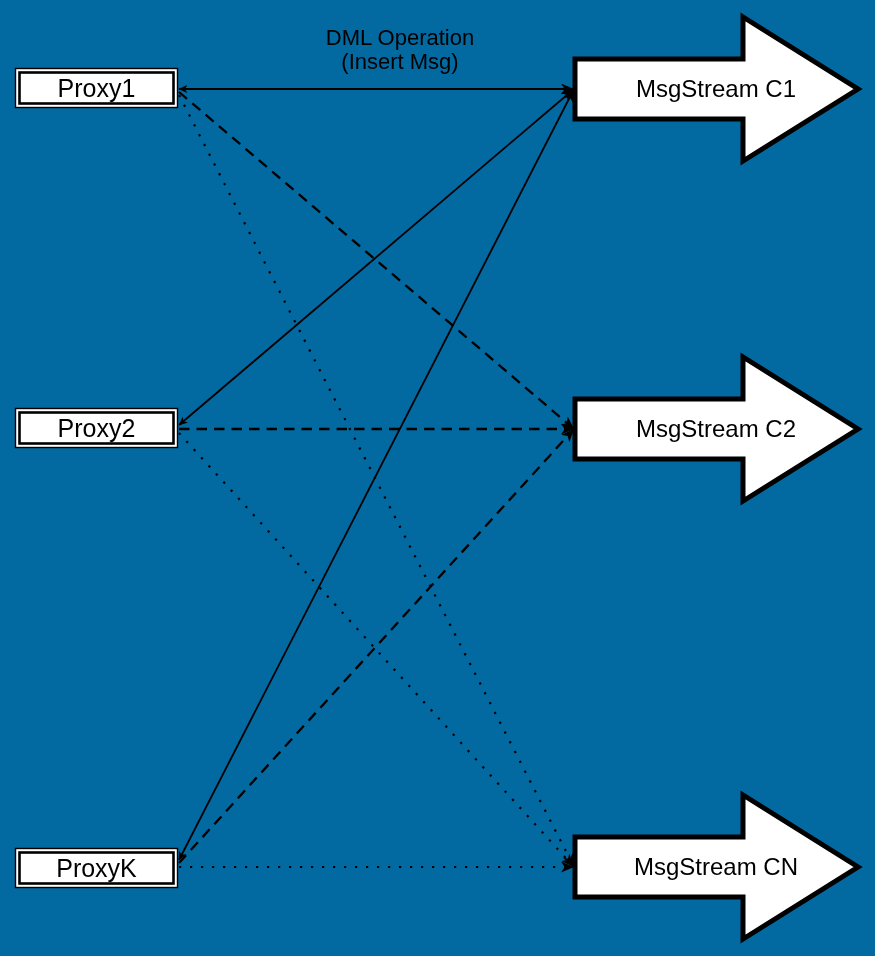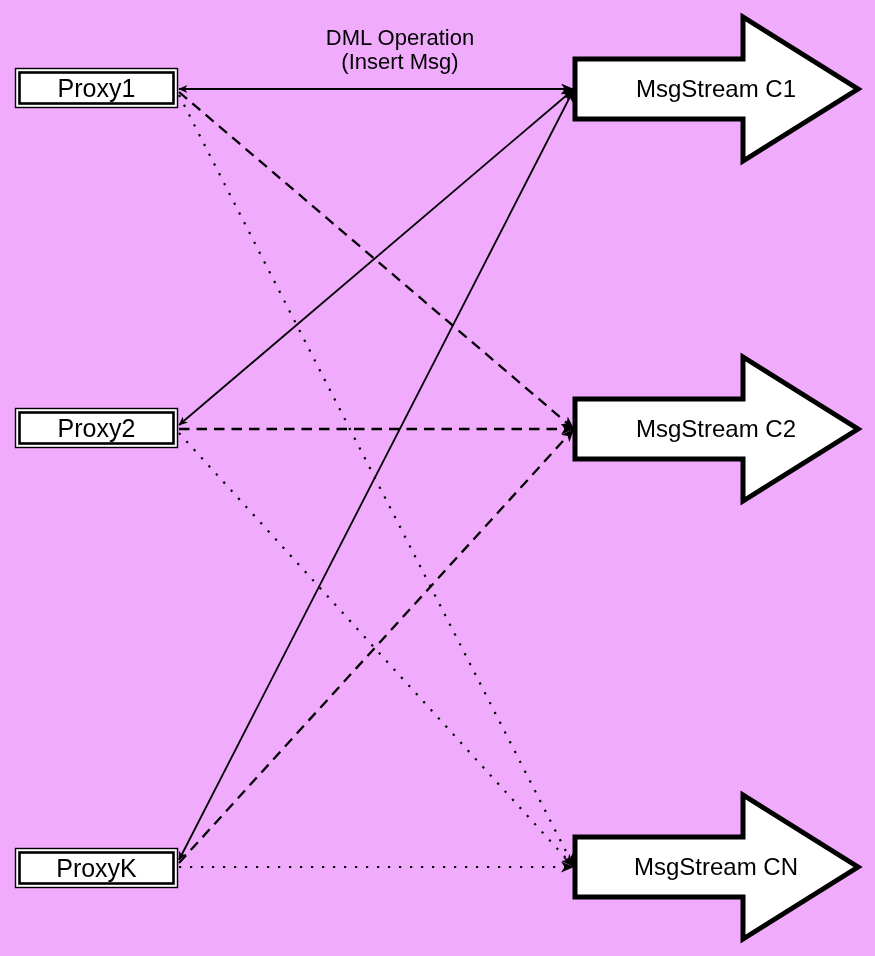--- a/index.html
+++ b/index.html
@@ -4,21 +4,21 @@
 <style>
   html, body {
     margin: 0;
     padding: 0;
     background: #ffffff;
   }
   #canvas {
     position: relative;
     width: 875px;
     height: 956px;
-    background: #f0abfc;
+    background: #0369a1;
     font-family: "Liberation Sans", "DejaVu Sans", sans-serif;
   }
   svg { display: block; }
   text {
     font-family: "Liberation Sans", "DejaVu Sans", sans-serif;
     fill: #000000;
   }
   .title-text  { font-size: 22px; text-anchor: middle; }
   .proxy-text  { font-size: 25px; text-anchor: middle; }
   .stream-text { font-size: 24px; text-anchor: middle; }

